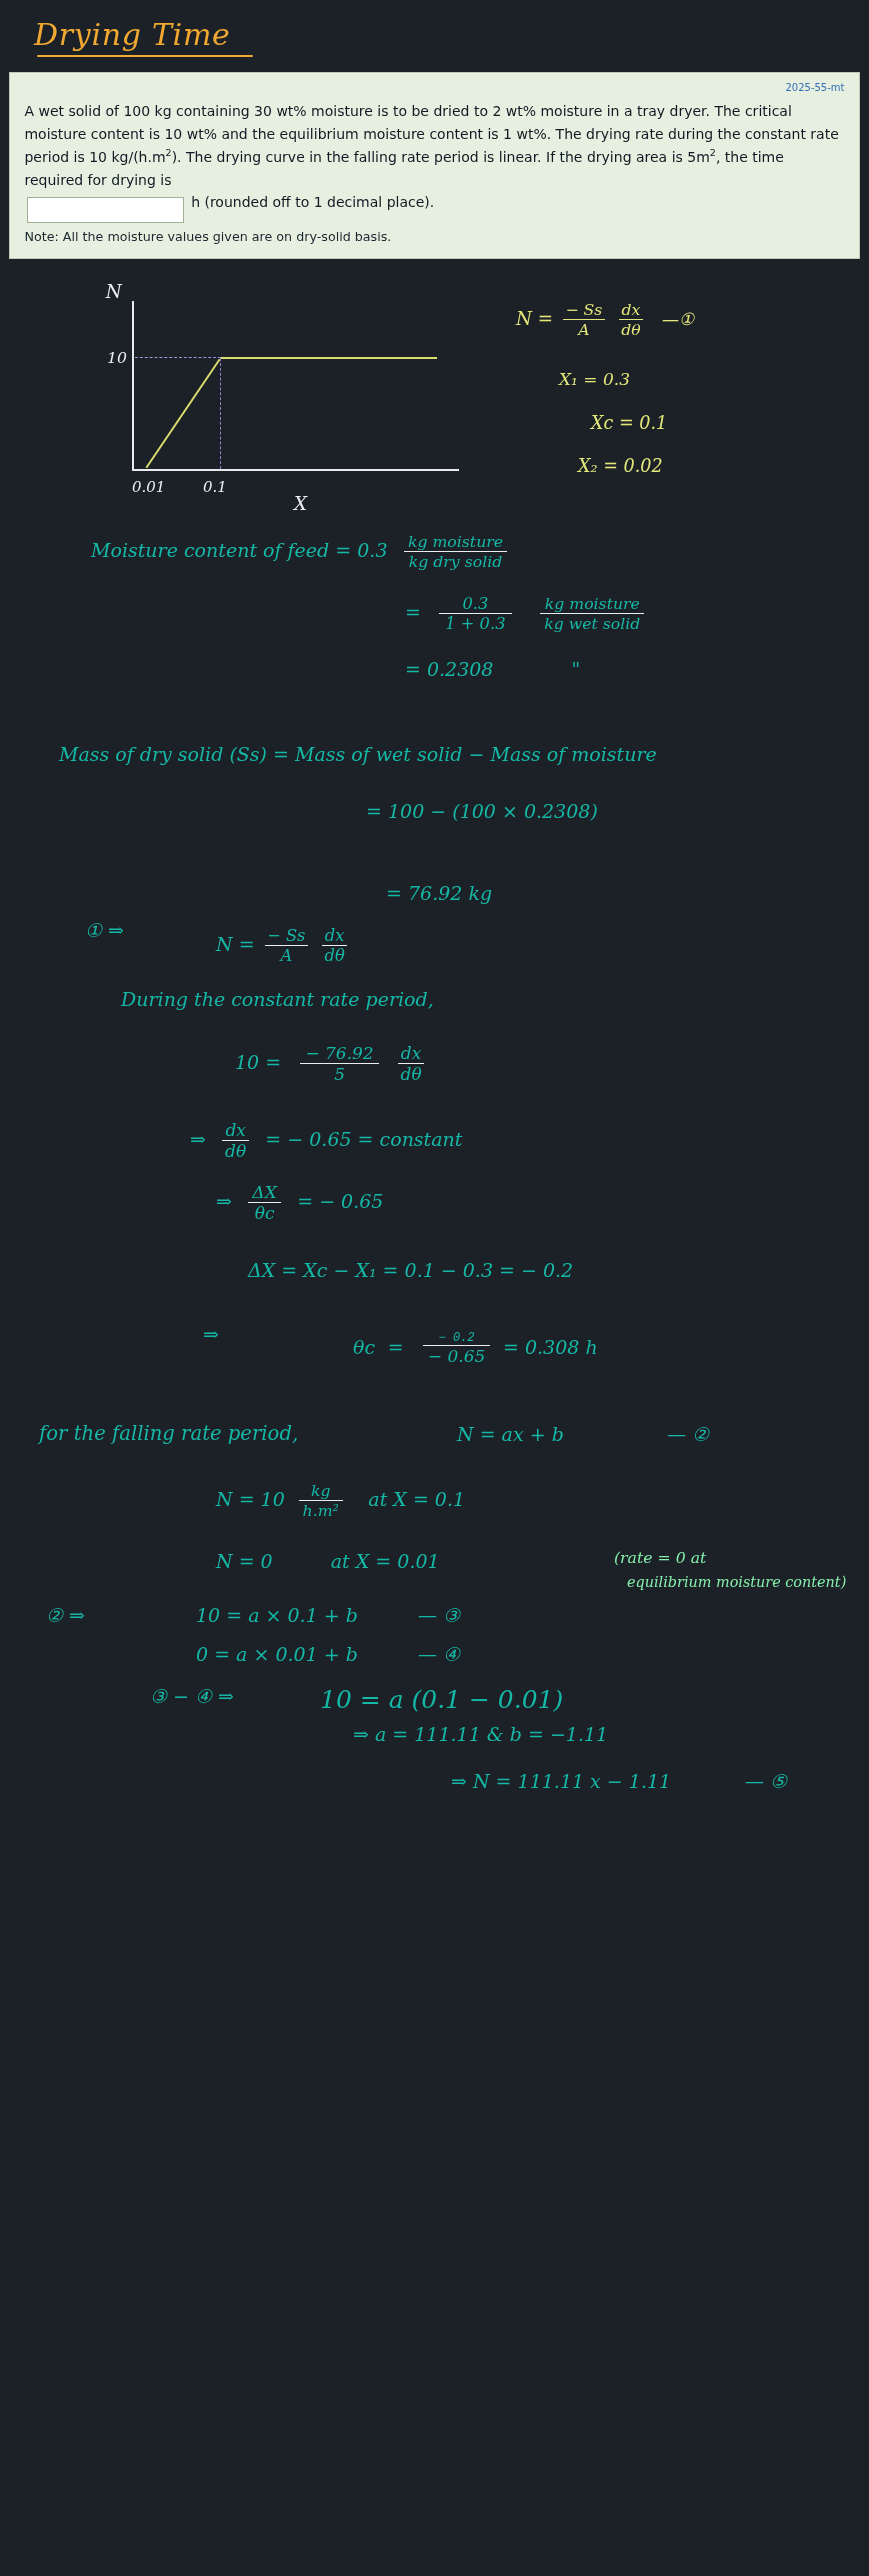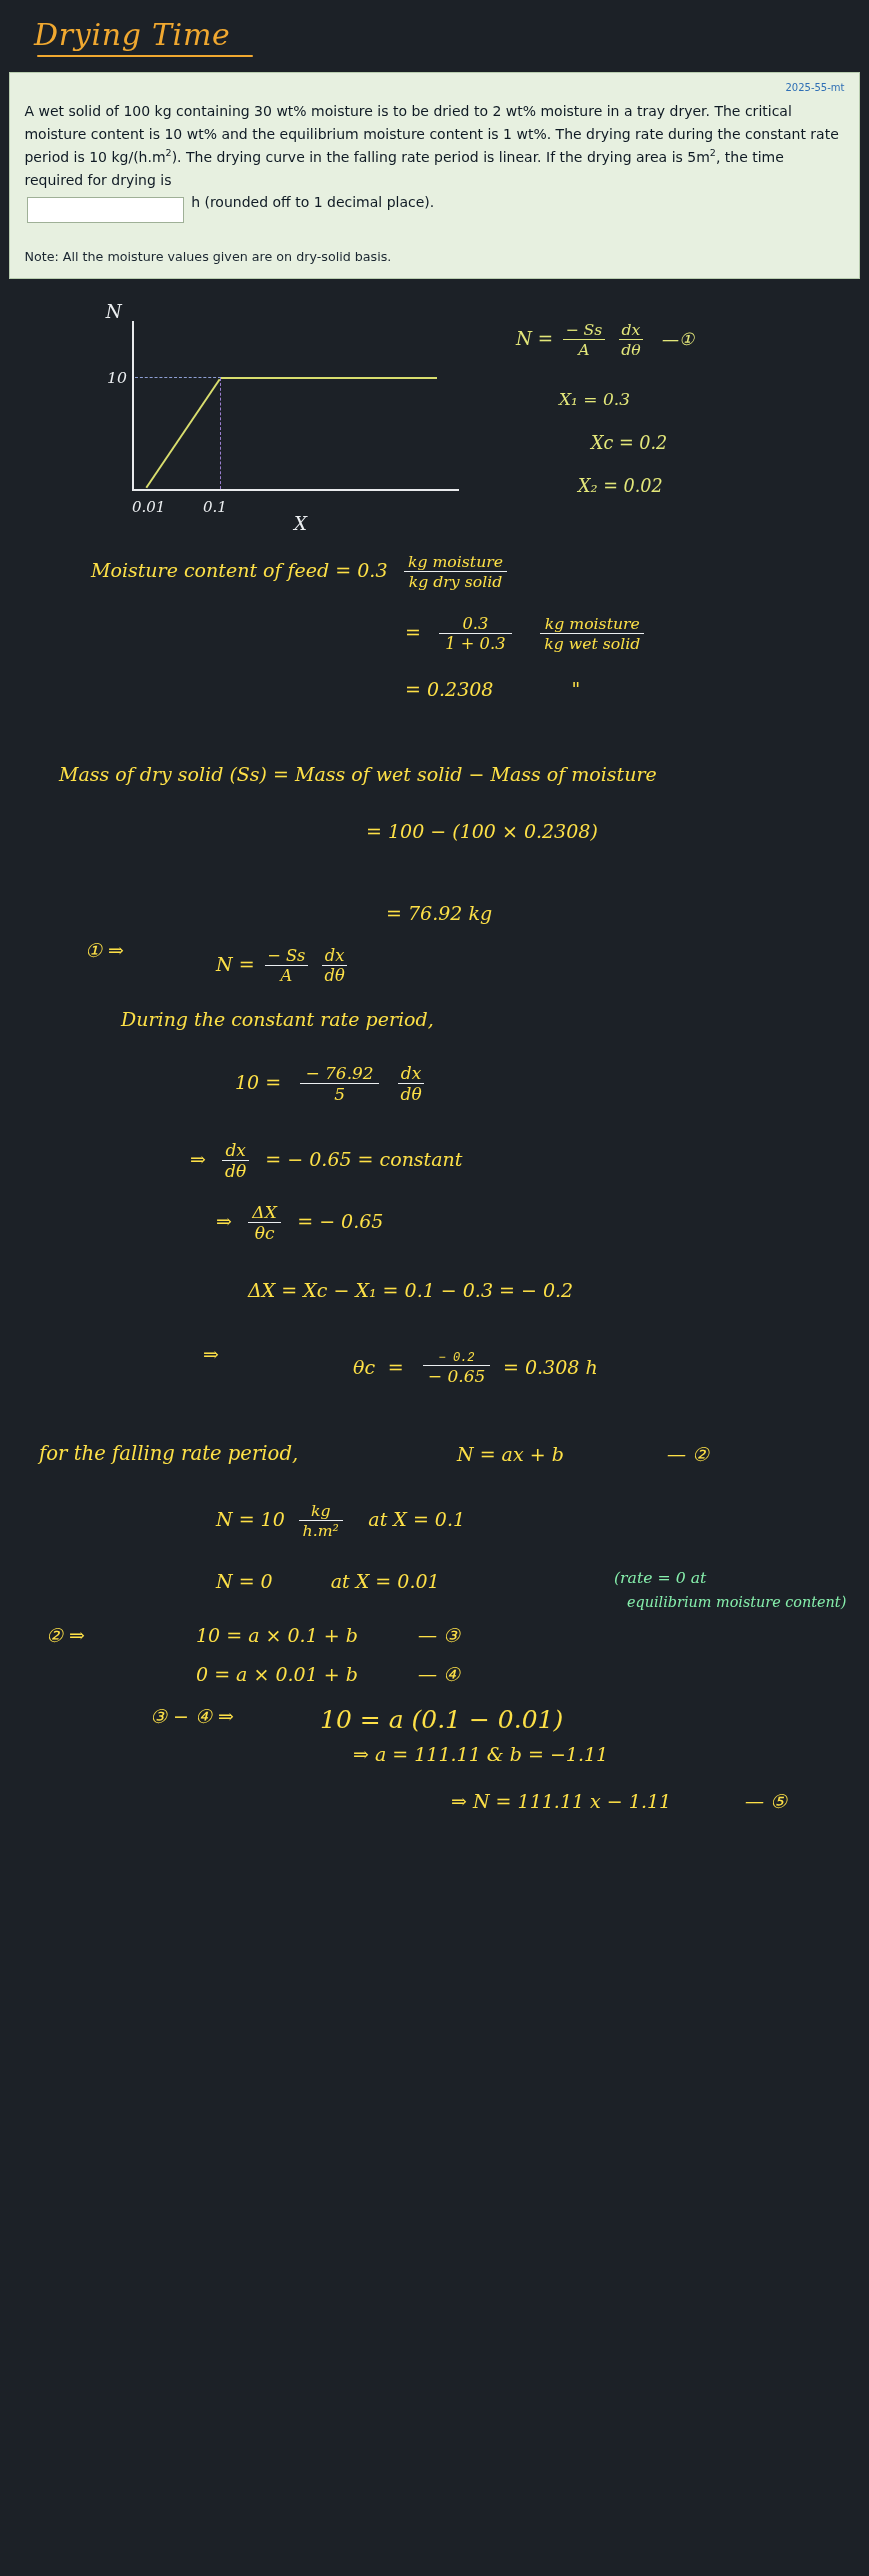--- a/index.html
+++ b/index.html
@@ -61,34 +61,34 @@
   .answer-input {
     display: inline-block;
     width: 157px;
     height: 26px;
     background: #ffffff;
     border: 0.7px solid #9fb097;
     vertical-align: -7.2px;
     margin: 0 2.6px;
   }
   .qnote {
-    margin-top: 26px;
+    margin-top: 6px;
     font-size: 12.7px;
     color: #1a2630;
   }
 
   
   .work-area {
     position: relative;
     padding: 26px 0 39px 0;
   }
   .hw {
     font-family: "DejaVu Serif", serif;
     font-style: italic;
-    color: #fde047;
+    color: #14b8a6;
     white-space: nowrap;
   }
   .hw-y { color: #e3e77a; }
   .hw-o { color: #86efac; }
 
   .abs { position: absolute; }
 
   
   .graph-box { position: absolute; left: 98px; top: 26px; width: 366px; height: 216px; }
   .axis-v { position:absolute; left: 34px; top: 15.7px; width: 1.6px; height: 170px; background: #e8eaec; }
@@ -148,21 +148,21 @@
     </span>
     <span style="margin-left:9.1px; font-size:17px;">—①</span>
   </div>
 
   <div class="abs hw hw-y" style="left:559px; top:110px; font-size:17px;">
     <span>X₁</span>
     <span>= 0.3</span>
   </div>
   <div class="abs hw hw-y" style="left:591px; top:154px; font-size:17.6px;">
     <span>Xc</span>
-    <span>= 0.2</span>
+    <span>= 0.1</span>
   </div>
   <div class="abs hw hw-y" style="left:578px; top:197px; font-size:17.6px;">
     <span>X₂</span>
     <span>= 0.02</span>
   </div>
 
   <div class="abs hw" style="left:91px; top:273px; font-size:19px;">
     <span>Moisture content of feed  =  0.3</span>
     <span style="display:inline-block; text-align:center; vertical-align:middle; margin-left:10.5px;">
       <span style="display:block; border-bottom:1.3px solid #eceff1; padding:0 3.9px; font-size:15.7px;">kg moisture</span>

